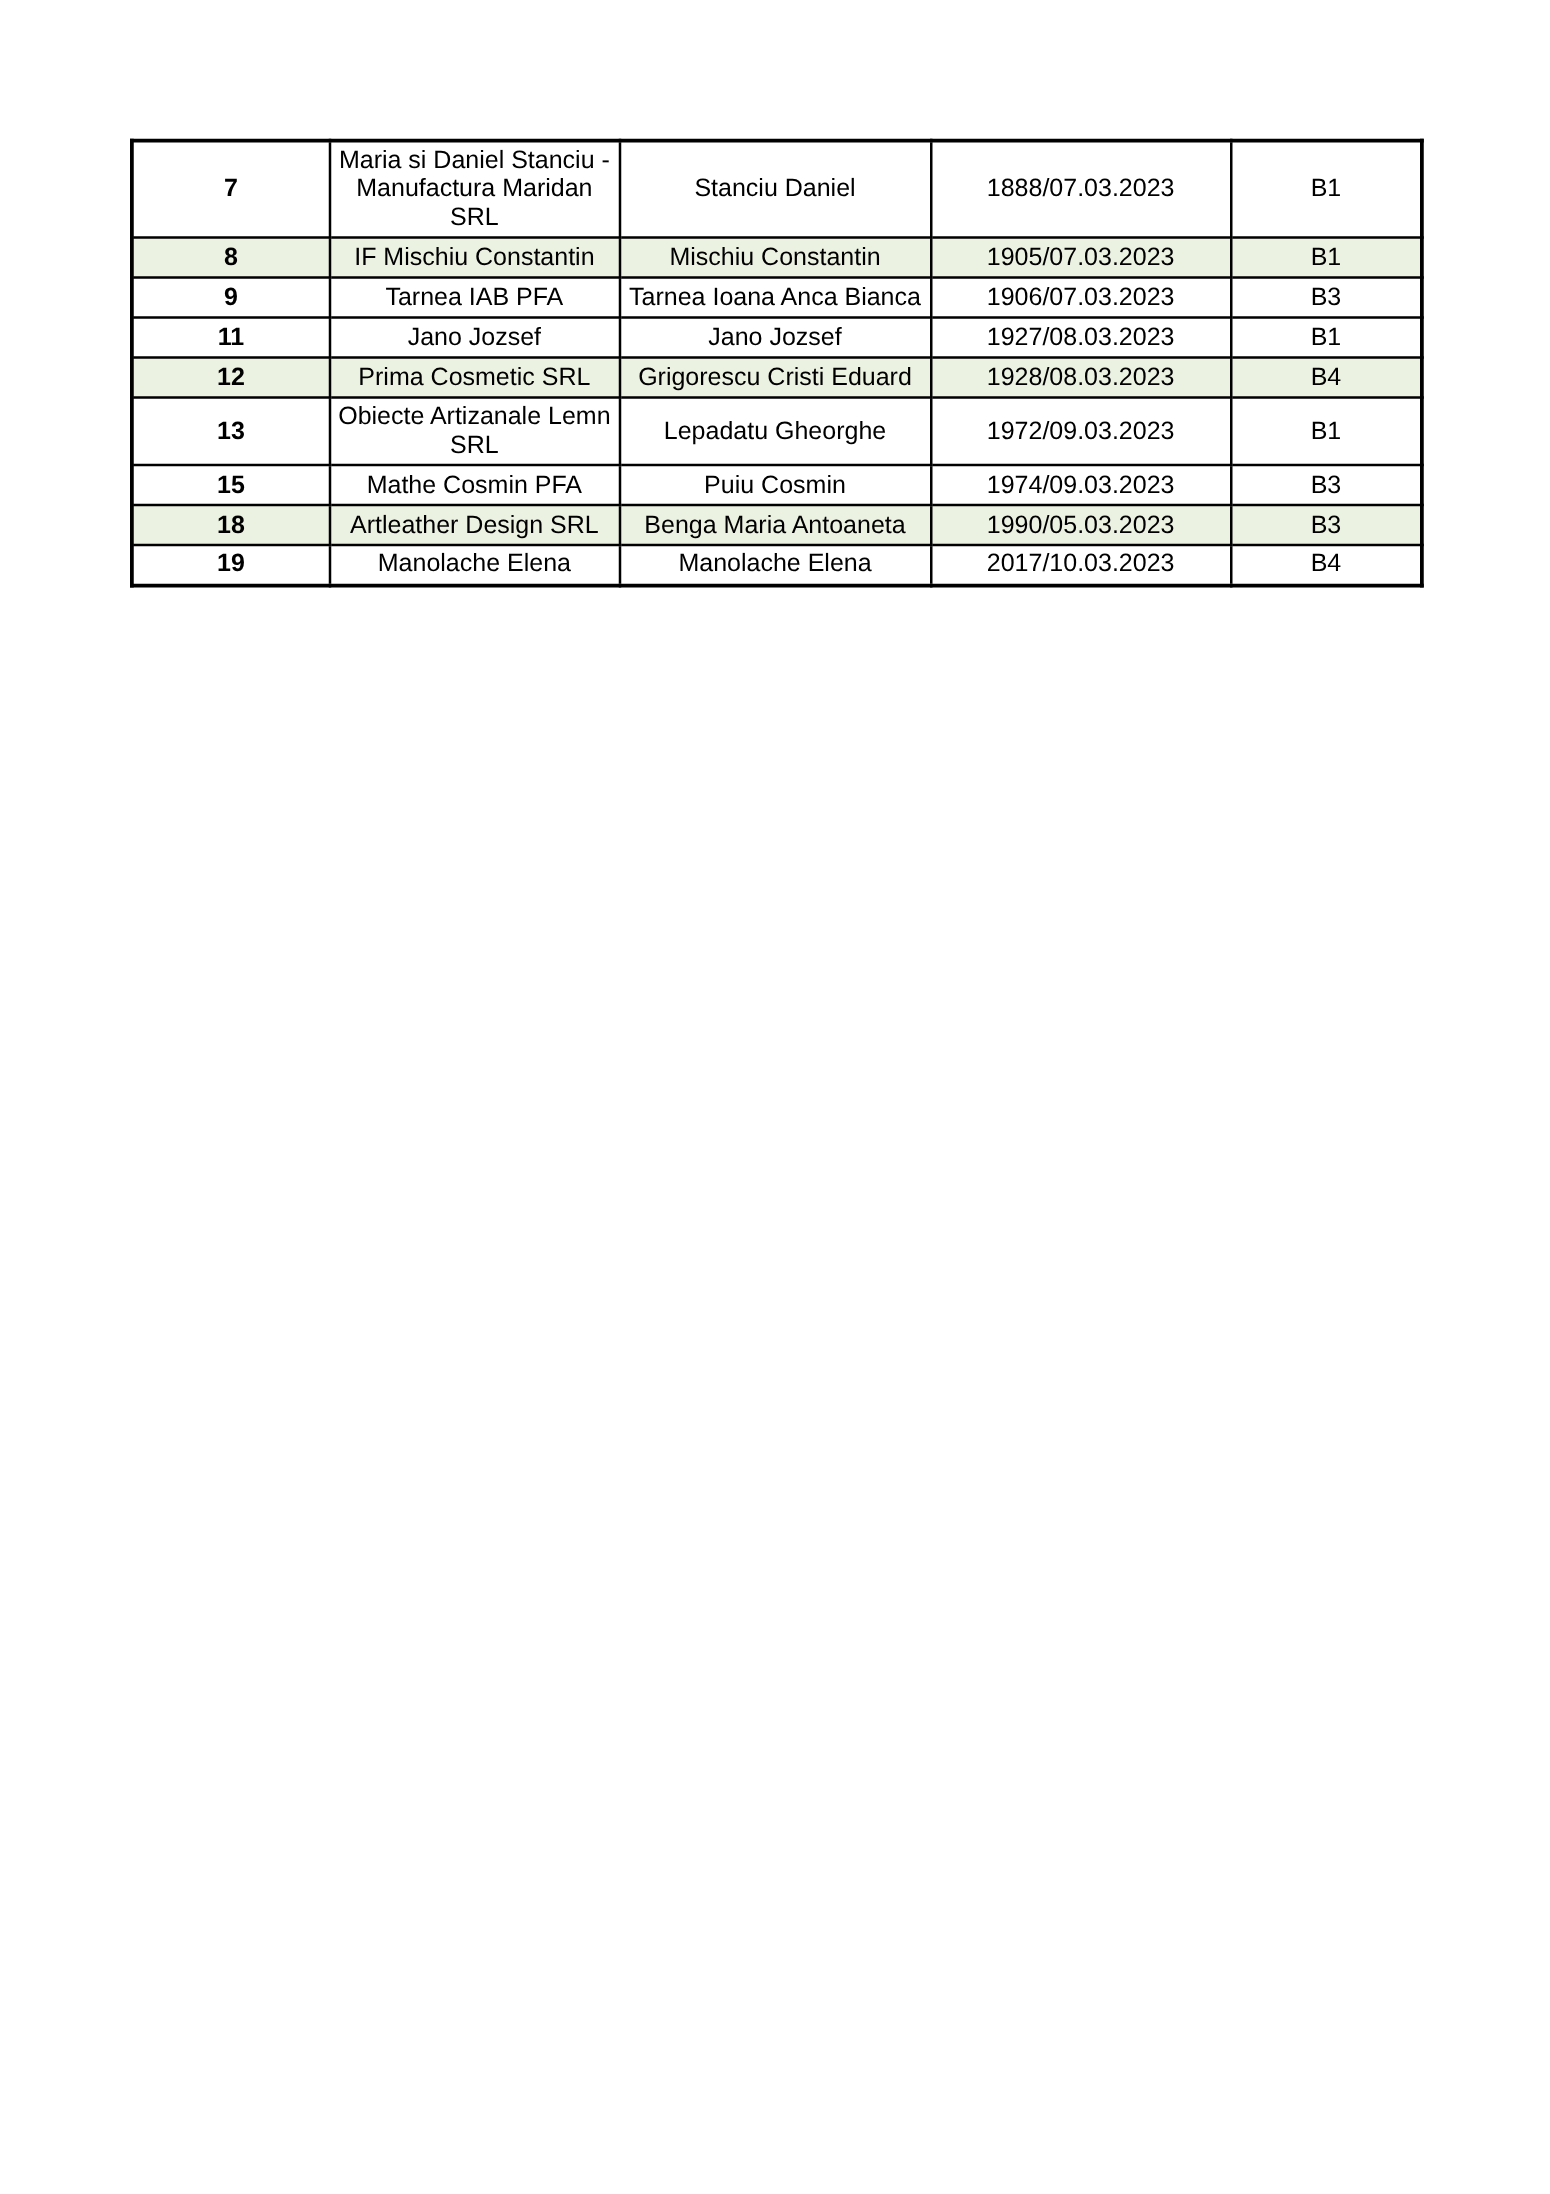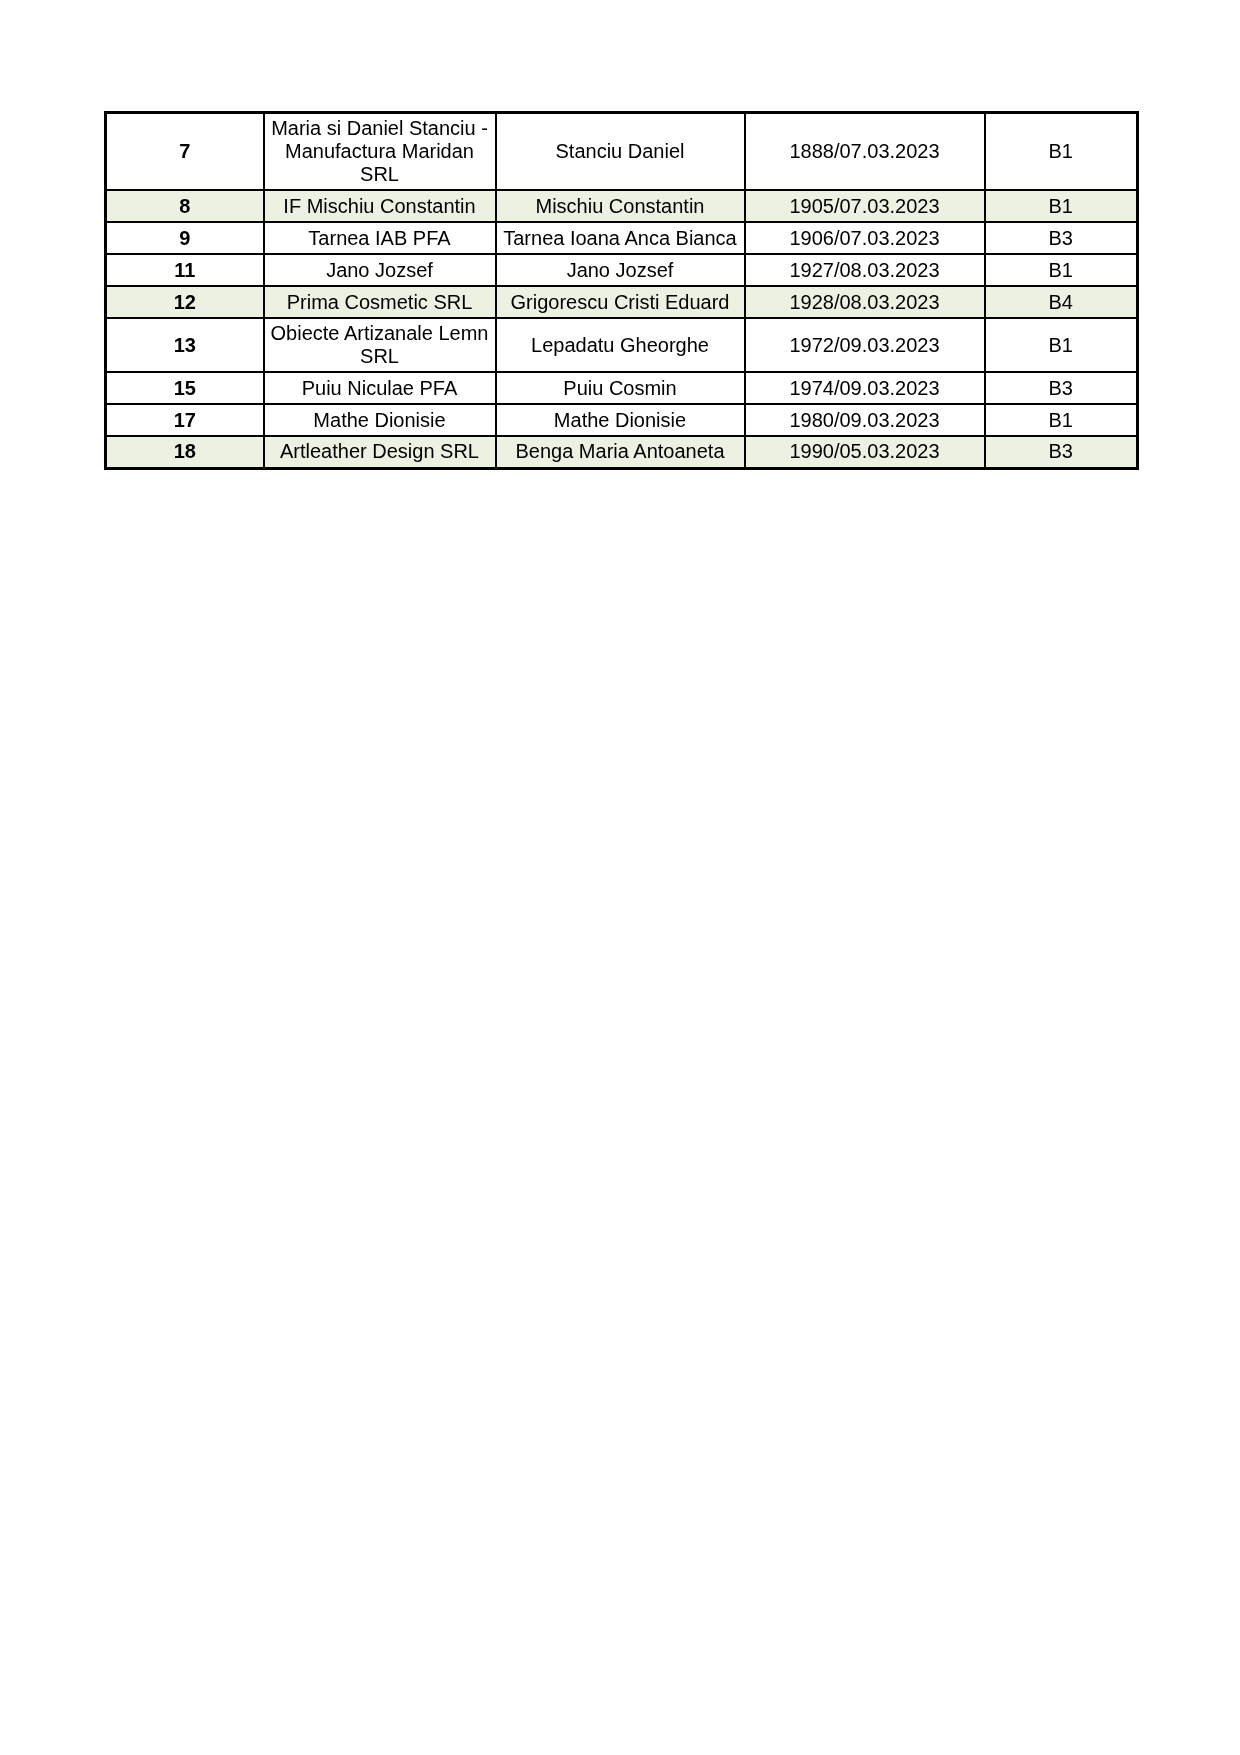--- a/index.html
+++ b/index.html
@@ -103,34 +103,34 @@
         </tr>
         <tr class="plain">
           <td class="col-index">13</td>
           <td class="col-company">Obiecte Artizanale Lemn SRL</td>
           <td class="col-representative">Lepadatu Gheorghe</td>
           <td class="col-registration">1972/09.03.2023</td>
           <td class="col-code">B1</td>
         </tr>
         <tr class="plain">
           <td class="col-index">15</td>
-          <td class="col-company">Puiu Niculae PFA</td>
+          <td class="col-company">Mathe Cosmin PFA</td>
           <td class="col-representative">Puiu Cosmin</td>
           <td class="col-registration">1974/09.03.2023</td>
           <td class="col-code">B3</td>
-        </tr>
-        <tr class="plain">
-          <td class="col-index">17</td>
-          <td class="col-company">Mathe Dionisie</td>
-          <td class="col-representative">Mathe Dionisie</td>
-          <td class="col-registration">1980/09.03.2023</td>
-          <td class="col-code">B1</td>
         </tr>
         <tr class="shaded">
           <td class="col-index">18</td>
           <td class="col-company">Artleather Design SRL</td>
           <td class="col-representative">Benga Maria Antoaneta</td>
           <td class="col-registration">1990/05.03.2023</td>
           <td class="col-code">B3</td>
         </tr>
+        <tr class="plain">
+          <td class="col-index">19</td>
+          <td class="col-company">Manolache Elena</td>
+          <td class="col-representative">Manolache Elena</td>
+          <td class="col-registration">2017/10.03.2023</td>
+          <td class="col-code">B4</td>
+        </tr>
       </tbody>
   </table>
 </div>
 
 </body></html>

